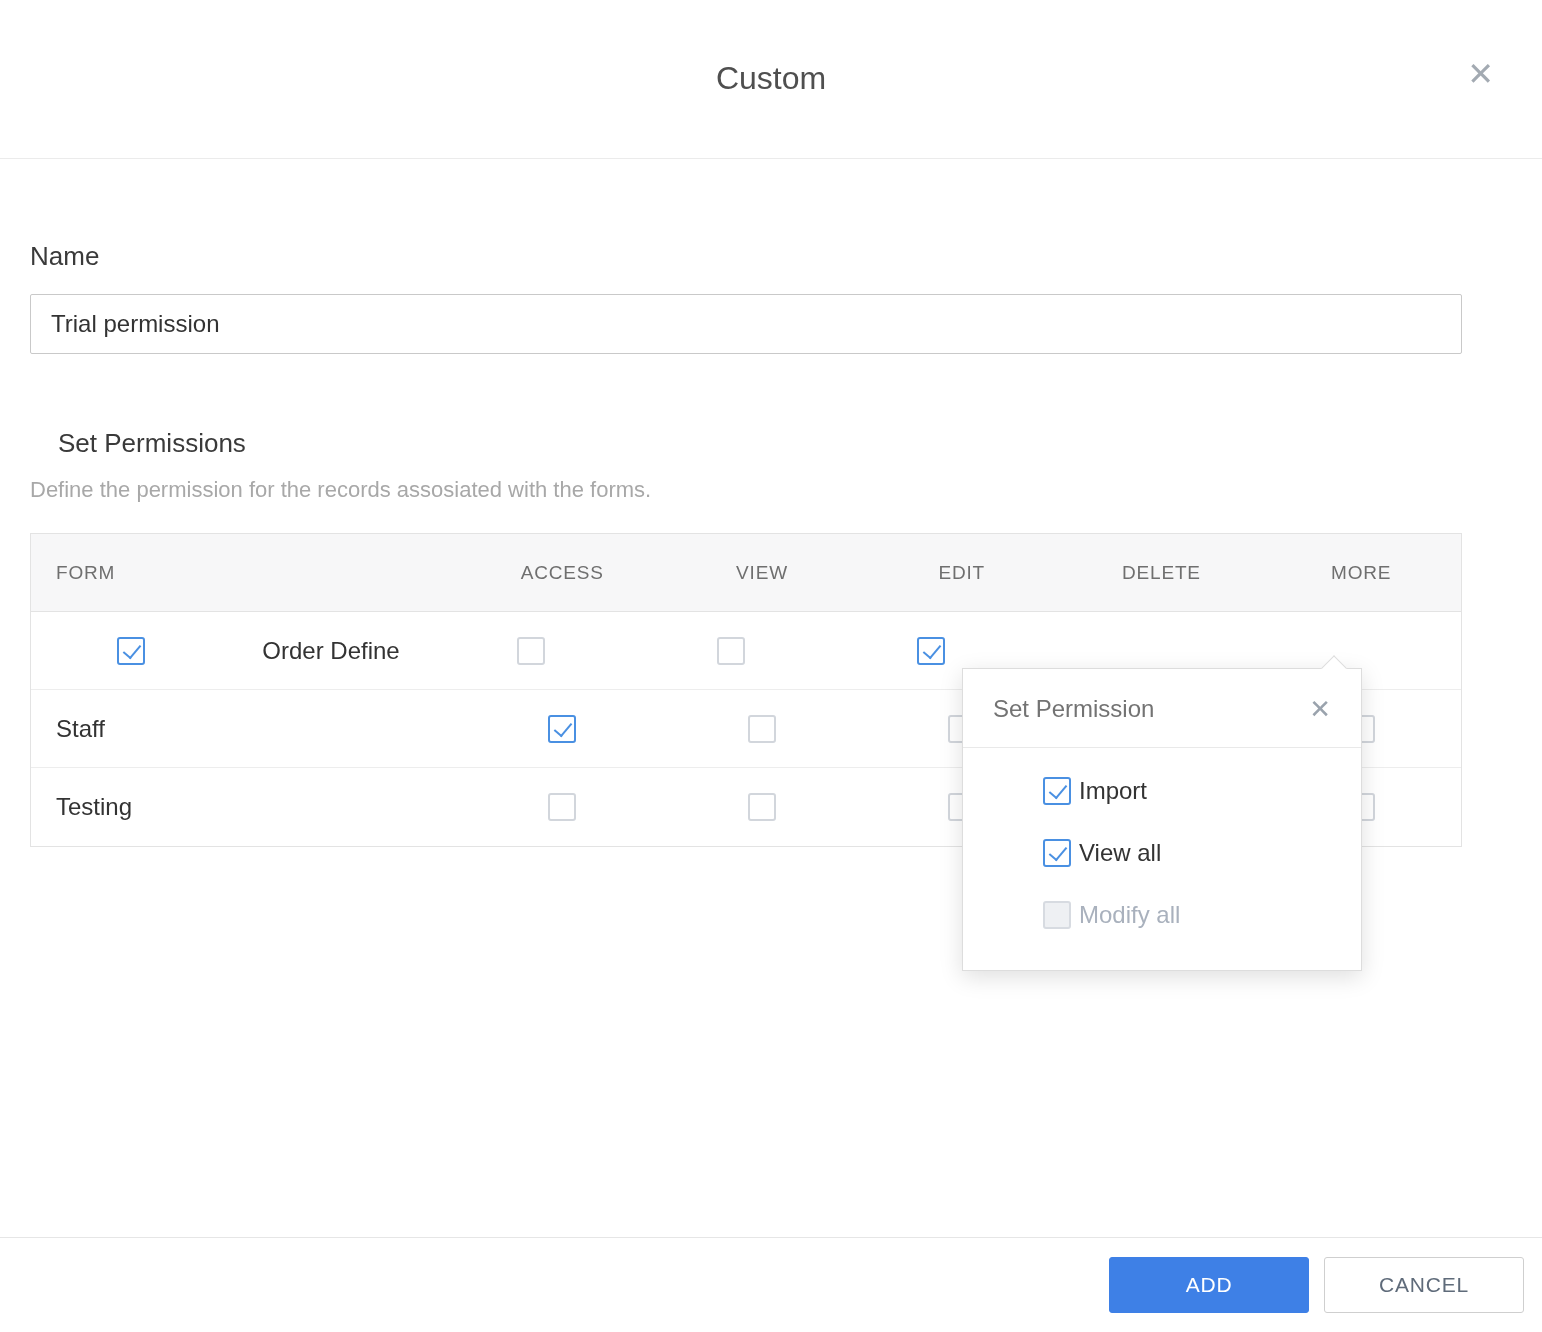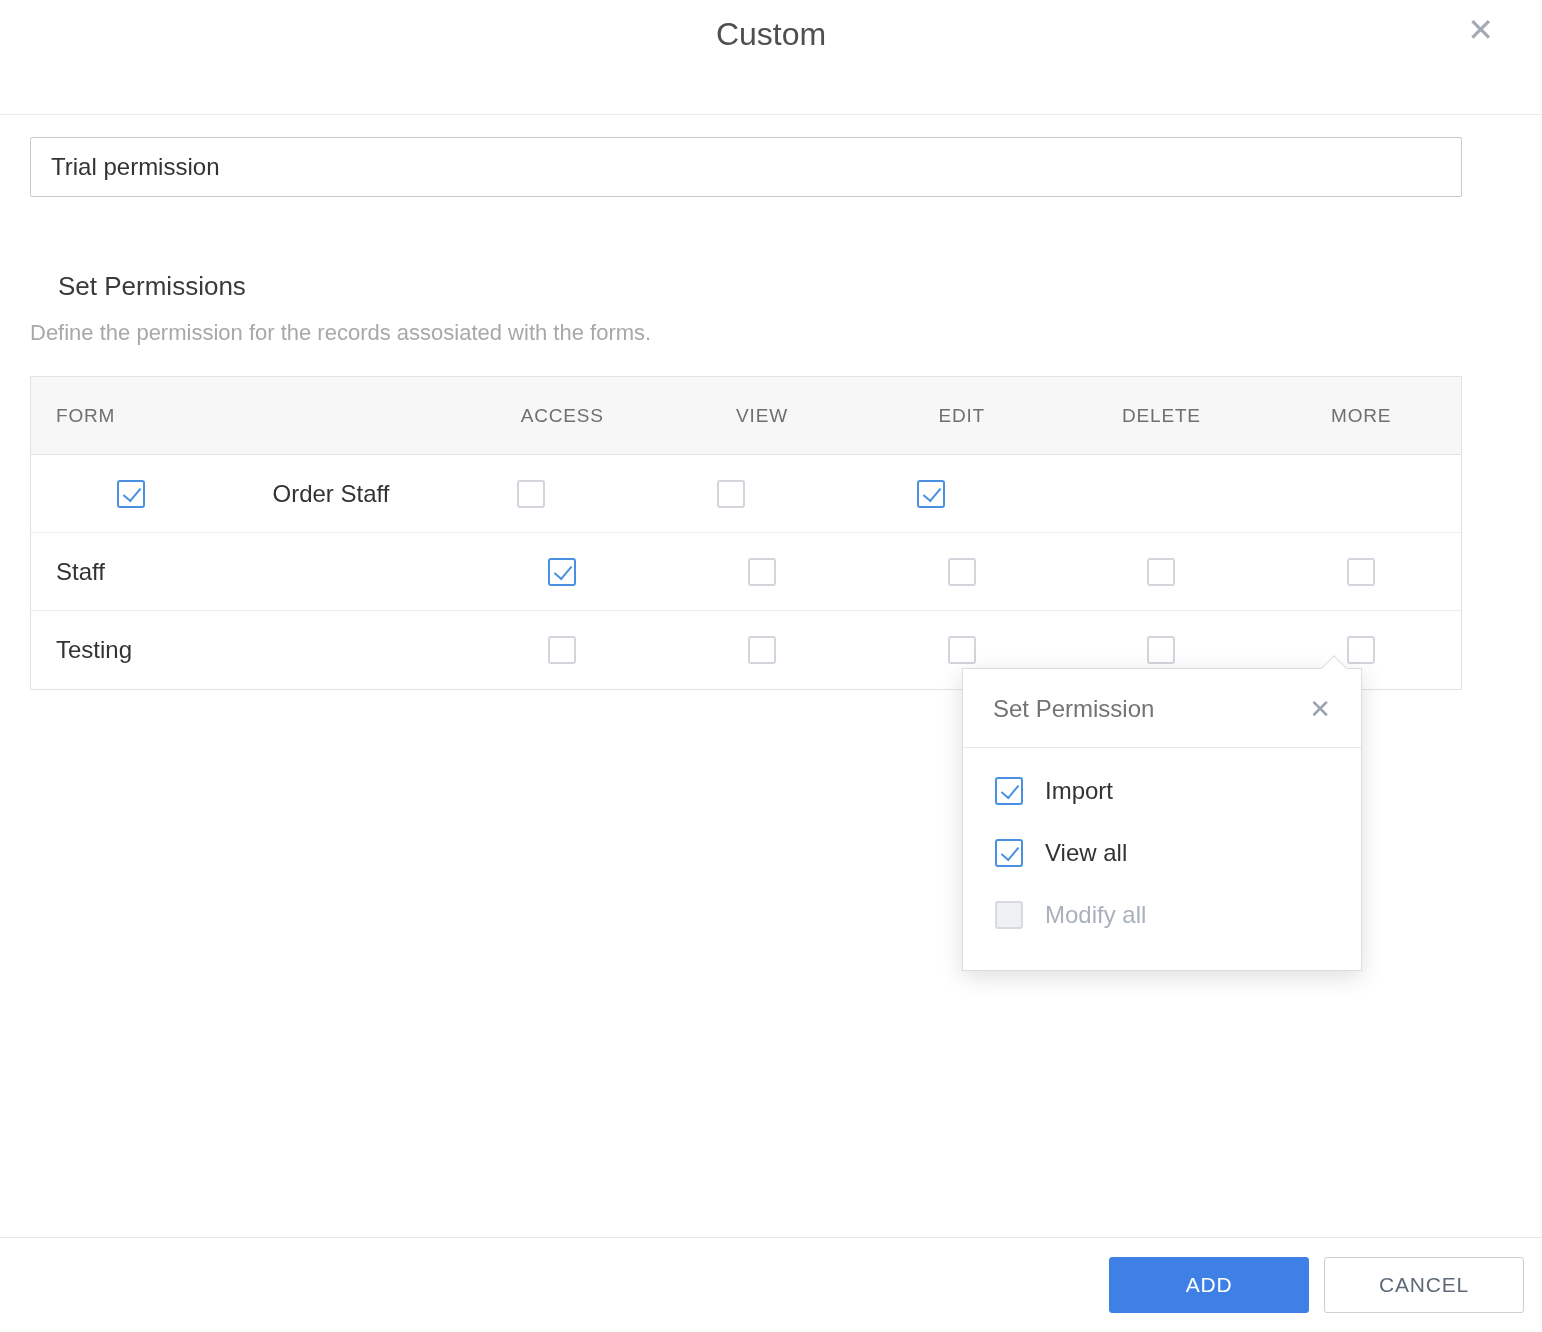--- a/index.html
+++ b/index.html
@@ -1,21 +1,21 @@
 <!DOCTYPE html>
 <html><head>
 <meta charset="utf-8">
 <style>
   * { margin:0; padding:0; box-sizing:border-box; }
   html,body { background:#fff; }
   body { font-family:"Liberation Sans", sans-serif; color:#3c3c3c; }
   .page { position:relative; width:1542px; height:1332px; background:#fff; overflow:hidden; }
 
   
-  .dlg-header { position:relative; height:115px; border-bottom:1px solid #ebebeb; }
+  .dlg-header { position:relative; height:115px; border-bottom:1px solid #ebebeb;margin-top:44px; }
   .dlg-title { position:absolute; left:0; right:0; top:16px; text-align:center;
                font-size:32px; font-weight:400; color:#4f4f4f; }
   .dlg-close { position:absolute; right:48px; top:14px; font-size:32px; color:#a3aab2;
                cursor:pointer; line-height:1; font-weight:300; }
 
   
   .main { padding:0 80px 0 30px; }
   .section-label { margin-top:82px; font-size:26px; color:#3a3a3a; }
   .name-input { margin-top:22px; width:1432px; height:60px; border:1px solid #c9c9c9;
                 border-radius:2px; padding:8px 20px; font-size:24px; color:#333;
@@ -45,21 +45,21 @@
   
   .popup { position:absolute; left:962px; top:668px; width:400px; background:#fff;
            border:1px solid #ddd; box-shadow:0 6px 22px rgba(0,0,0,0.13); z-index:10; }
   .popup-caret { position:absolute; top:-10px; right:18px; width:18px; height:18px; background:#fff;
            border-left:1px solid #ddd; border-top:1px solid #ddd; transform:rotate(45deg); }
   .popup-header { display:flex; align-items:center; justify-content:space-between;
            padding:26px 30px 24px; border-bottom:1px solid #e9e9e9; }
   .popup-title { font-size:24px; color:#737373; }
   .popup-close { font-size:26px; color:#9aa3ad; cursor:pointer; line-height:1; font-weight:300; }
   .popup-body { padding:12px 0 24px; }
-  .popup-item { display:flex; align-items:center; gap:22px; padding:17px 32px; }
+  .popup-item { display:flex; align-items:center; gap:8px; padding:17px 32px;margin-left:48px; }
   .popup-item .lbl { font-size:24px; color:#333; }
   .popup-item.disabled .lbl { color:#a9b1bd; }
 
   
   .footer { position:absolute; left:0; right:0; top:1237px; bottom:0; border-top:1px solid #e6e6e6;
             display:flex; align-items:center; justify-content:flex-end; gap:15px; padding-right:18px; }
   .btn { width:200px; height:56px; border-radius:3px; font-size:21px; letter-spacing:0.8px;
          display:flex; align-items:center; justify-content:center; cursor:pointer;
          font-family:"Liberation Sans", sans-serif; }
   .btn-add { background:#3e80e6; color:#fff; border:1px solid #3e80e6; }
@@ -70,20 +70,21 @@
 
 <div class="page">
 
   <div class="dlg-header">
     <div class="dlg-title">Custom</div>
     <div class="dlg-close">✕</div>
   </div>
 
   <div class="main">
 
+    <div class="section-label">Name</div>
     <input class="name-input" type="text" value="Trial permission" style="">
 
     <div class="perm-heading">Set Permissions</div>
     <div class="perm-desc">Define the permission for the records assosiated with the forms.</div>
 
     
     <div class="perm-table">
       <div class="t-row t-head">
         <div class="col-form hcell">FORM</div>
         <div class="col hcell">ACCESS</div>
@@ -91,21 +92,21 @@
         <div class="col hcell">EDIT</div>
         <div class="col hcell">DELETE</div>
         <div class="col hcell">MORE</div>
       </div>
 
       <div class="t-row">
         <div class="col">
             <span class="cb checked"></span>
           </div>
         <div class="col">
-            <span class="view-text">Order Staff</span>
+            <span class="view-text">Order Define</span>
           </div>
         <div class="col">
             <span class="cb"></span>
           </div>
         <div class="col">
             <span class="cb"></span>
           </div>
         <div class="col">
             <span class="cb checked"></span>
           </div>

